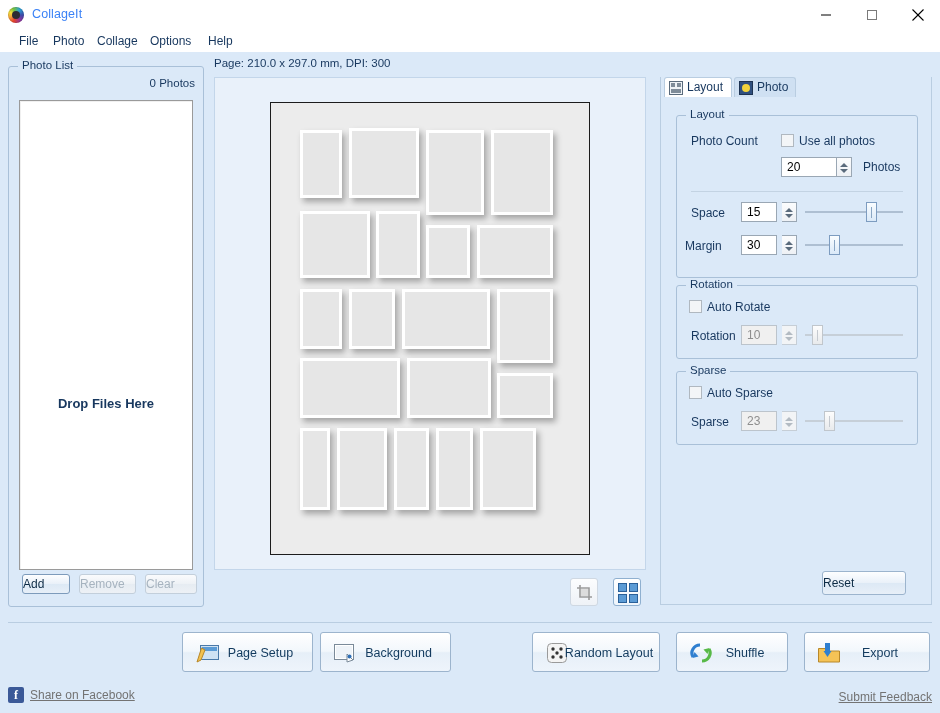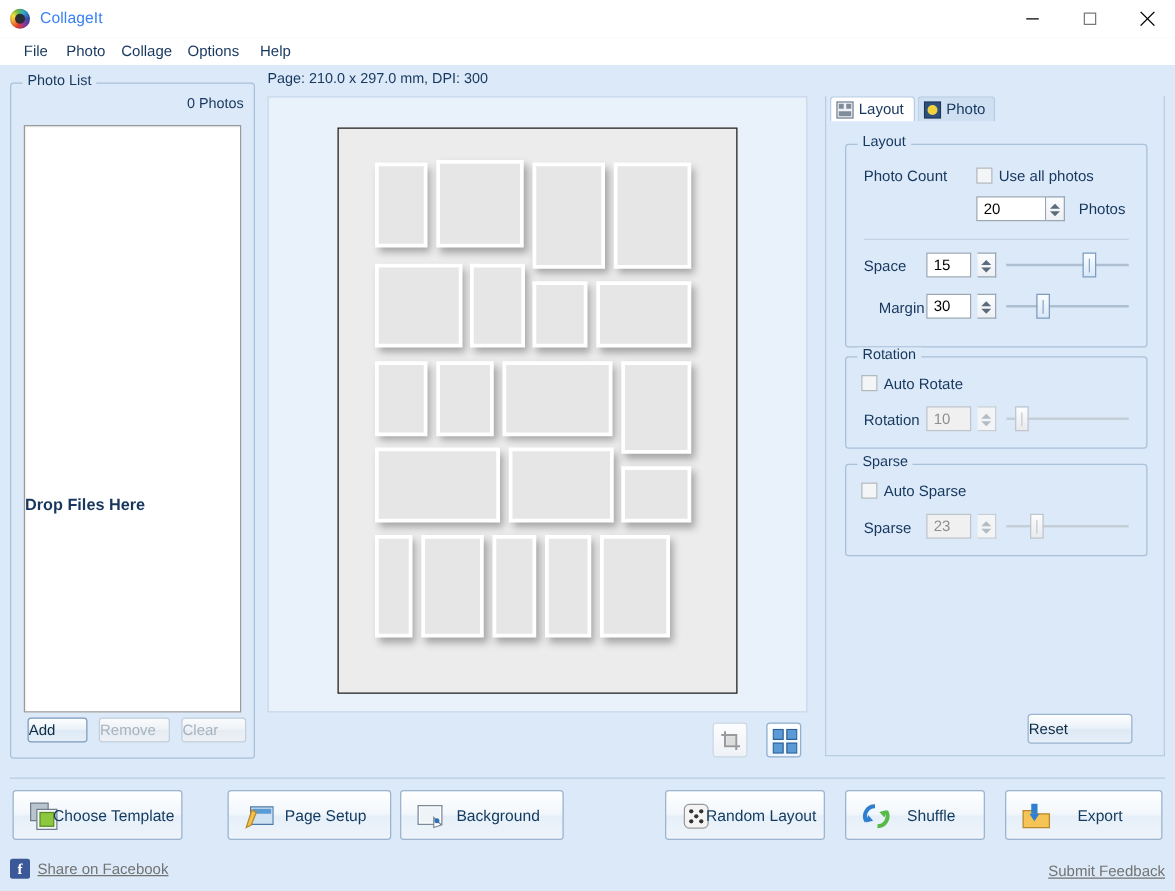--- a/index.html
+++ b/index.html
@@ -79,21 +79,21 @@
     position: absolute; right: 8px; top: 10px;
     font-size: 11.5px; color: #17375e;
   }
   .droparea {
     position: absolute; left: 10px; top: 33px; width: 172px; height: 468px;
     background: #fff; border: 1px solid #9a9a9a;
     box-shadow: inset 1px 1px 0 rgba(0,0,0,.06);
   }
   .drop-text {
     position: absolute; left: 0; right: 0; top: 295px;
-    text-align: left; font-weight: bold; font-size: 13px; color: #17375e;
+    text-align: center; font-weight: bold; font-size: 13px; color: #17375e;
   }
   .btn {
     position: absolute;
     border: 1px solid #9cb4cd;
     border-radius: 3px;
     background: linear-gradient(#fdfeff, #eaf1f9 48%, #dde9f5 52%, #e7eff8);
     color: #0d2b45;
     font-size: 12px;
     text-align: left;
     box-sizing: border-box;
@@ -438,21 +438,21 @@
     <div class="tbox" style="left:64px; top:86px; width:36px">15</div>
     <div class="spin" style="left:105px; top:86px">
       <span class="ar up"></span>
         <span class="ar dn"></span>
     </div>
     <div class="slider" id="sld-space" style="left:128px; top:86px; width:98px">
       <div class="track"></div>
         <div class="thumb" style="left: 60.9px;"></div>
     </div>
 
-    <div class="lbl" style="left:26px; top:123px">Margin</div>
+    <div class="lbl" style="left:8px; top:123px">Margin</div>
     <div class="tbox" style="left:64px; top:119px; width:36px">30</div>
     <div class="spin" style="left:105px; top:119px">
       <span class="ar up"></span>
         <span class="ar dn"></span>
     </div>
     <div class="slider" id="sld-margin" style="left:128px; top:119px; width:98px">
       <div class="track"></div>
         <div class="thumb" style="left: 24.36px;"></div>
     </div>
   </div>
@@ -486,30 +486,20 @@
     <div class="slider dis" id="sld-sparse" style="left:128px; top:39px; width:98px">
       <div class="track"></div>
         <div class="thumb" style="left: 19.14px;"></div>
     </div>
   </div>
 
   <div class="btn" id="btn-reset">Reset</div>
 
   <div class="sep"></div>
 
-  <div class="bigbtn" id="b-template">
-    <span class="bi">
-      <svg width="24" height="24" viewBox="0 0 24 24">
-        <rect x="1.5" y="1.5" width="14" height="14" fill="#b9c4cf" stroke="#6f7d8c"></rect>
-        <rect x="6.5" y="6.5" width="16" height="16" fill="#f2f6f9" stroke="#6f7d8c"></rect>
-        <rect x="9" y="9" width="11" height="11" fill="#8dc63f" stroke="#5c8b1f"></rect>
-      </svg>
-    </span>
-    <span class="bl">Choose Template</span>
-  </div>
 
   <div class="bigbtn" id="b-pagesetup">
     <span class="bi">
       <svg width="24" height="24" viewBox="0 0 24 24">
         <rect x="5.5" y="4.5" width="18" height="14" fill="#cfe2f3" stroke="#4a79a8"></rect>
         <rect x="7" y="6" width="15" height="4" fill="#5b9bd5"></rect>
         <path d="M2 21 L6 19 L10 9 L6.5 7 Z" fill="#f2c14e" stroke="#b8882a"></path>
       </svg>
     </span>
     <span class="bl">Page Setup</span>

